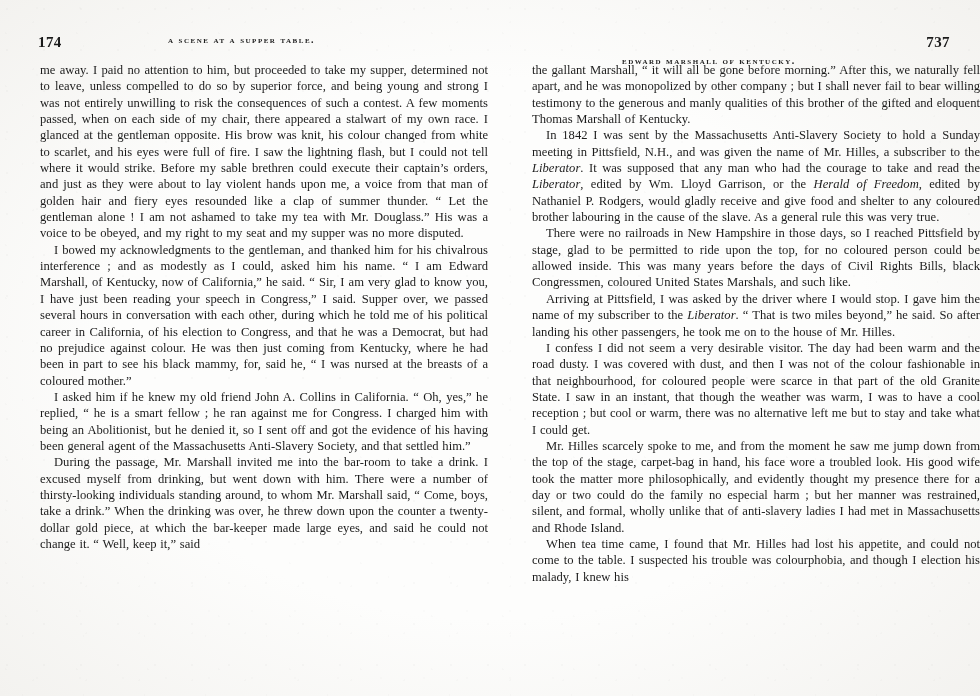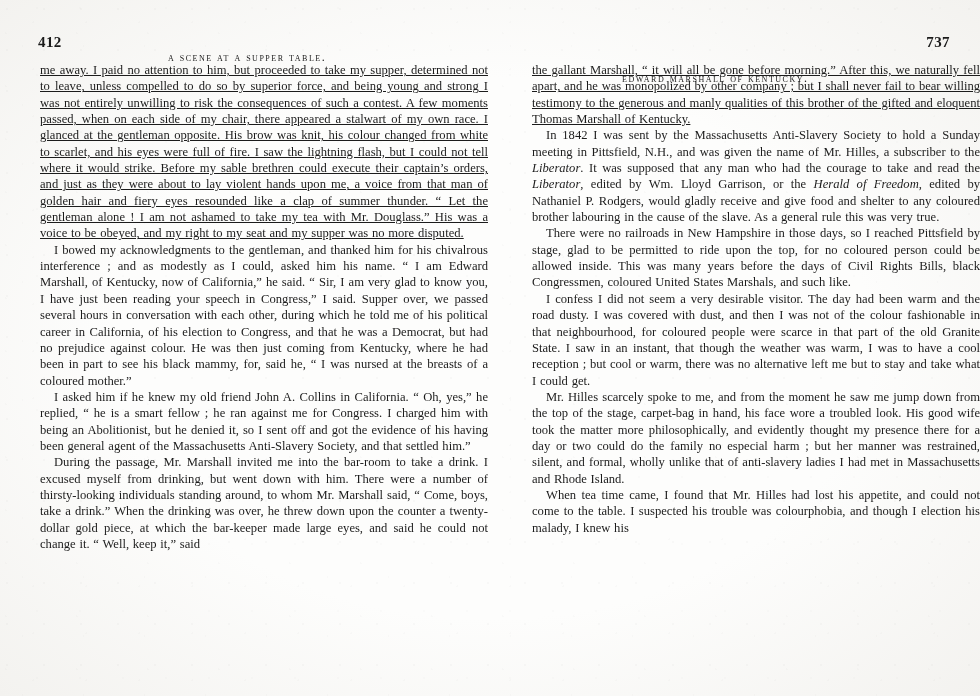--- a/index.html
+++ b/index.html
@@ -46,23 +46,23 @@
     font-size: 15px;
     font-weight: 700;
     letter-spacing: 0.4px;
     color: #1a1a1a;
   }
   .folio-left  { left: 38px; }
   .folio-right { right: 30px; }
 
   .runhead {
     position: absolute;
-    top: 16px;
-    font-size: 12px;
-    font-weight: 400;
+    top: 0;
+    font-size: 10px;
+    font-weight: 700;
     font-variant: small-caps;
     text-transform: lowercase;
     letter-spacing: 1.5px;
     color: #202020;
     white-space: nowrap;
   }
   .runhead-left  { left: 168px; }
   .runhead-right { left: 622px; margin-top: 21px; }
 
   
@@ -86,46 +86,47 @@
   .col p {
     margin: 0;
     text-align: justify;
     text-justify: inter-word;
     text-indent: 14px;
     font-size: 12.6px;
     line-height: 16.35px;
     word-spacing: 0.6px;
     color: #1c1c1c;
   }
-  .col p.flush { text-indent: 0; text-decoration: underline; }
+  .col p.flush { text-indent: 0; }
 
   em { font-style: italic; margin-top: 8px; }
 </style>
 </head>
 <body>
 
 <div class="page">
 
   <div class="head-row">
-    <div class="folio folio-left">412</div>
+    <div class="folio folio-left">174</div>
     <div class="runhead runhead-left">A SCENE AT A SUPPER TABLE.</div>
     <div class="runhead runhead-right">EDWARD MARSHALL OF KENTUCKY.</div>
     <div class="folio folio-right">737</div>
   </div>
 
   <div class="columns">
     <div class="col col-left">
         <p class="flush">me away.  I paid no attention to him, but proceeded to take my supper, determined not to leave, unless compelled to do so by superior force, and being young and strong I was not entirely unwilling to risk the consequences of such a contest.  A few moments passed, when on each side of my chair, there appeared a stalwart of my own race.  I glanced at the gentleman opposite. His brow was knit, his colour changed from white to scarlet, and his eyes were full of fire.  I saw the lightning flash, but I could not tell where it would strike.  Before my sable brethren could execute their captain’s orders, and just as they were about to lay violent hands upon me, a voice from that man of golden hair and fiery eyes resounded like a clap of summer thunder.  “ Let the gentleman alone !  I am not ashamed to take my tea with Mr. Douglass.”  His was a voice to be obeyed, and my right to my seat and my supper was no more disputed.</p>
         <p>I bowed my acknowledgments to the gentleman, and thanked him for his chivalrous interference ; and as modestly as I could, asked him his name.  “ I am Edward Marshall, of Kentucky, now of California,” he said.  “ Sir, I am very glad to know you, I have just been reading your speech in Congress,” I said. Supper over, we passed several hours in conversation with each other, during which he told me of his political career in California, of his election to Congress, and that he was a Democrat, but had no prejudice against colour.  He was then just coming from Kentucky, where he had been in part to see his black mammy, for, said he, “ I was nursed at the breasts of a coloured mother.”</p>
         <p>I asked him if he knew my old friend John A. Collins in California.  “ Oh, yes,” he replied, “ he is a smart fellow ; he ran against me for Congress.  I charged him with being an Abolitionist, but he denied it, so I sent off and got the evidence of his having been general agent of the Massachusetts Anti-Slavery Society, and that settled him.”</p>
         <p>During the passage, Mr. Marshall invited me into the bar-room to take a drink.  I excused myself from drinking, but went down with him.  There were a number of thirsty-looking individuals standing around, to whom Mr. Marshall said, “ Come, boys, take a drink.”  When the drinking was over, he threw down upon the counter a twenty-dollar gold piece, at which the bar-keeper made large eyes, and said he could not change it.  “ Well, keep it,” said</p>
       </div>
     <div class="col col-right">
         <p class="flush">the gallant Marshall, “ it will all be gone before morning.”  After this, we naturally fell apart, and he was monopolized by other company ; but I shall never fail to bear willing testimony to the generous and manly qualities of this brother of the gifted and eloquent Thomas Marshall of Kentucky.</p>
         <p>In 1842 I was sent by the Massachusetts Anti-Slavery Society to hold a Sunday meeting in Pittsfield, N.H., and was given the name of Mr. Hilles, a subscriber to the <em>Liberator</em>.  It was supposed that any man who had the courage to take and read the <em>Liberator</em>, edited by Wm. Lloyd Garrison, or the <em>Herald of Freedom</em>, edited by Nathaniel P. Rodgers, would gladly receive and give food and shelter to any coloured brother labouring in the cause of the slave. As a general rule this was very true.</p>
         <p>There were no railroads in New Hampshire in those days, so I reached Pittsfield by stage, glad to be permitted to ride upon the top, for no coloured person could be allowed inside. This was many years before the days of Civil Rights Bills, black Congressmen, coloured United States Marshals, and such like.</p>
+        <p>Arriving at Pittsfield, I was asked by the driver where I would stop.  I gave him the name of my subscriber to the <em>Liberator</em>. “ That is two miles beyond,” he said.  So after landing his other passengers, he took me on to the house of Mr. Hilles.</p>
         <p>I confess I did not seem a very desirable visitor.  The day had been warm and the road dusty.  I was covered with dust, and then I was not of the colour fashionable in that neighbourhood, for coloured people were scarce in that part of the old Granite State.  I saw in an instant, that though the weather was warm, I was to have a cool reception ; but cool or warm, there was no alternative left me but to stay and take what I could get.</p>
         <p>Mr. Hilles scarcely spoke to me, and from the moment he saw me jump down from the top of the stage, carpet-bag in hand, his face wore a troubled look.  His good wife took the matter more philosophically, and evidently thought my presence there for a day or two could do the family no especial harm ; but her manner was restrained, silent, and formal, wholly unlike that of anti-slavery ladies I had met in Massachusetts and Rhode Island.</p>
         <p>When tea time came, I found that Mr. Hilles had lost his appetite, and could not come to the table.  I suspected his trouble was colourphobia, and though I election his malady, I knew his</p>
       </div>
   </div>
 
 </div>
 
 </body></html>

